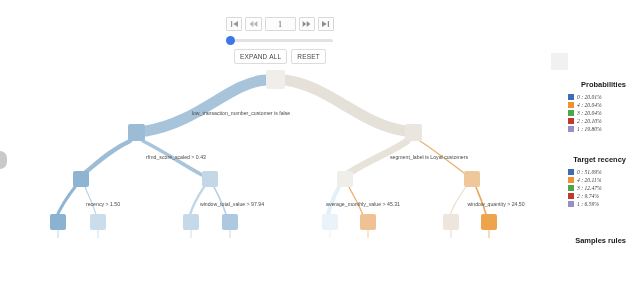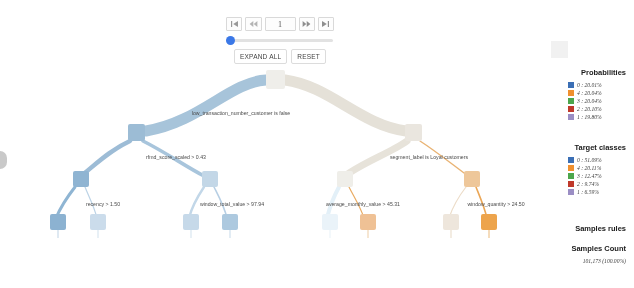--- a/index.html
+++ b/index.html
@@ -126,21 +126,21 @@
   .edge-label {
     font-family: "Liberation Sans", sans-serif;
     font-size: 5.2px;
     fill: #4a4a4a;
   }
 
   
   #legend-panel {
     position: absolute;
     left: 540px;
-    top: 0;
+    top: 12px;
     width: 94px;
     height: 252px;
     text-align: right;
     padding-right: 4px;
     box-sizing: border-box;
   }
   #corner-swatch {
     position: absolute;
     left: 11px;
     top: 41px;
@@ -315,21 +315,21 @@
         <span class="legend-text">2 : 20.10%</span>
       </div>
       <div class="legend-row">
         <span class="legend-swatch" style="background:#9b8ec4"></span>
         <span class="legend-text">1 : 19.80%</span>
       </div>
     </div>
   </div>
 
   <div id="target-block">
-    <div class="legend-title">Target classes</div>
+    <div class="legend-title">Target recency</div>
     <div class="legend-list">
       <div class="legend-row">
         <span class="legend-swatch" style="background:#3b6fb5"></span>
         <span class="legend-text">0 : 51.09%</span>
       </div>
       <div class="legend-row">
         <span class="legend-swatch" style="background:#f0902f"></span>
         <span class="legend-text">4 : 20.11%</span>
       </div>
       <div class="legend-row">
@@ -344,18 +344,14 @@
         <span class="legend-swatch" style="background:#9b8ec4"></span>
         <span class="legend-text">1 : 6.59%</span>
       </div>
     </div>
   </div>
 
   <div id="rules-block">
     <div class="legend-title">Samples rules</div>
   </div>
 
-  <div id="samples-block">
-    <div class="legend-title">Samples Count</div>
-    <div id="samples-value">101,173 (100.00%)</div>
-  </div>
 
 </div>
 
 </body></html>

